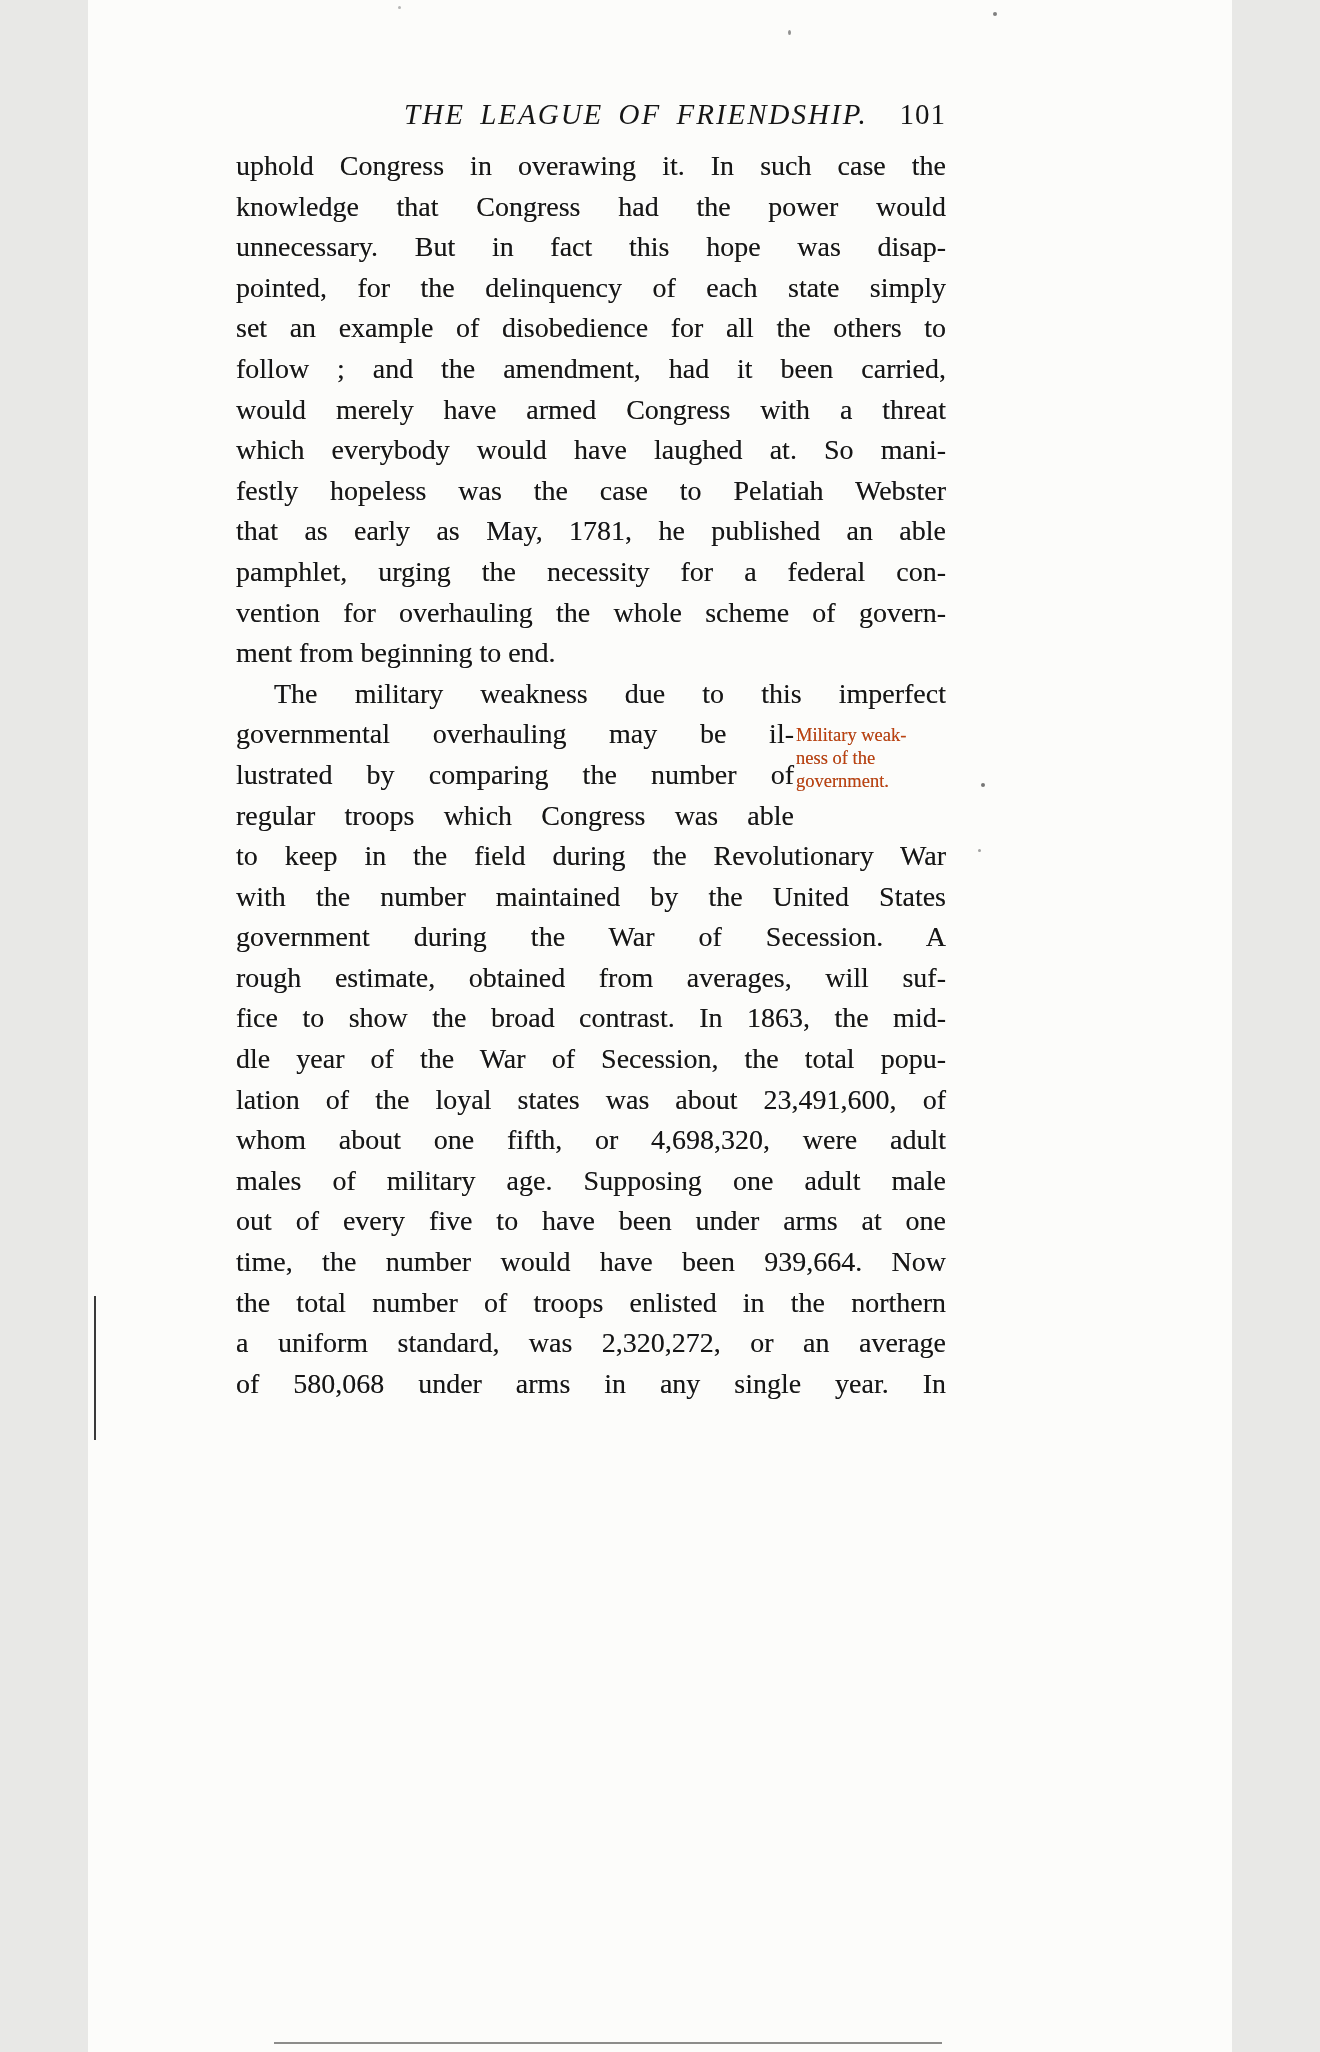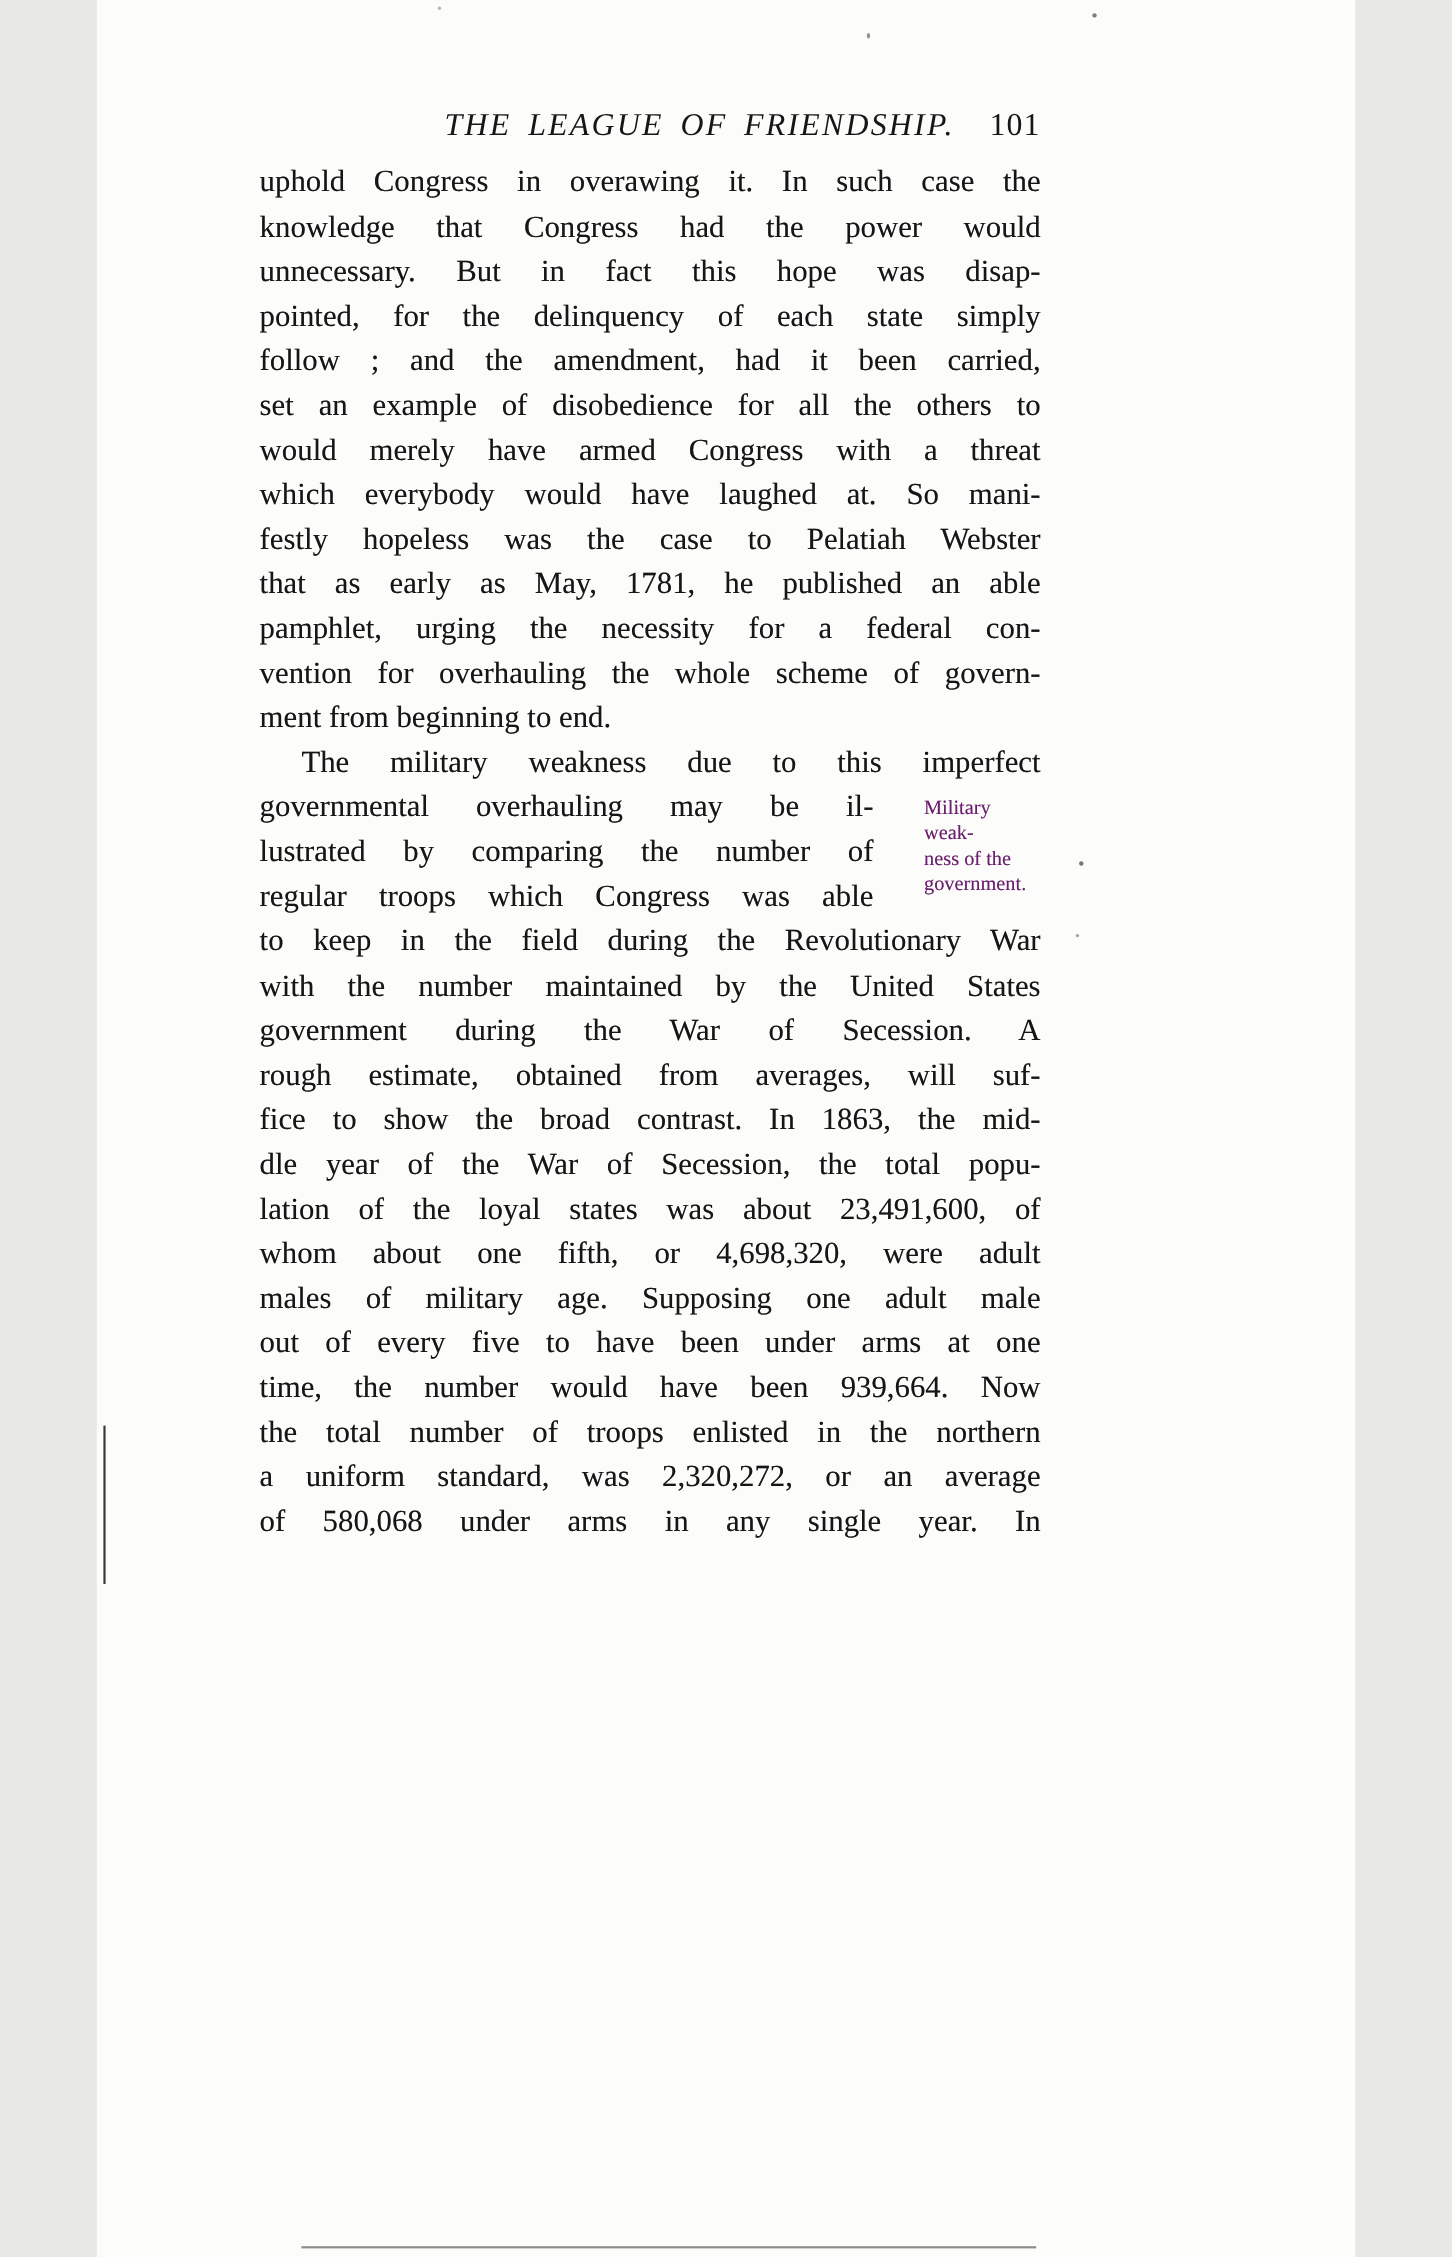--- a/index.html
+++ b/index.html
@@ -64,23 +64,22 @@
     position: absolute;
     top: 50px;
     right: 0;
     width: 150px;
   }
   .note-line {
     font-size: 18.5px;
     line-height: 23px;
     text-align: left;
     text-align-last: left;
-    color: #701a75;
+    color: #c2410c;
     text-shadow: 0 0 0.3px rgba(0,0,0,0.4);
-    margin-left: 44px;
   }
 
   
   .artifact { position: absolute; }
   .v-line {
     left: 6px; top: 1296px;
     width: 2px; height: 144px;
     background: #3a3a3a;
   }
   .h-line {
@@ -109,22 +108,22 @@
     <header class="running-header">
       <span class="running-title">THE LEAGUE OF FRIENDSHIP.</span>
       <span class="page-num">101</span>
     </header>
 
     <div class="paragraph para1">
         <div class="line">uphold Congress in overawing it.  In such case the</div>
         <div class="line">knowledge that Congress had the power would</div>
         <div class="line">unnecessary.  But in fact this hope was disap-</div>
         <div class="line">pointed, for the delinquency of each state simply</div>
+        <div class="line">set an example of disobedience for all the others to</div>
         <div class="line">follow ; and the amendment, had it been carried,</div>
-        <div class="line">set an example of disobedience for all the others to</div>
         <div class="line">would merely have armed Congress with a threat</div>
         <div class="line">which everybody would have laughed at.  So mani-</div>
         <div class="line">festly hopeless was the case to Pelatiah Webster</div>
         <div class="line">that as early as May, 1781, he published an able</div>
         <div class="line">pamphlet, urging the necessity for a federal con-</div>
         <div class="line">vention for overhauling the whole scheme of govern-</div>
         <div class="line">ment from beginning to end.</div>
       </div>
 
     <div class="paragraph para2">

